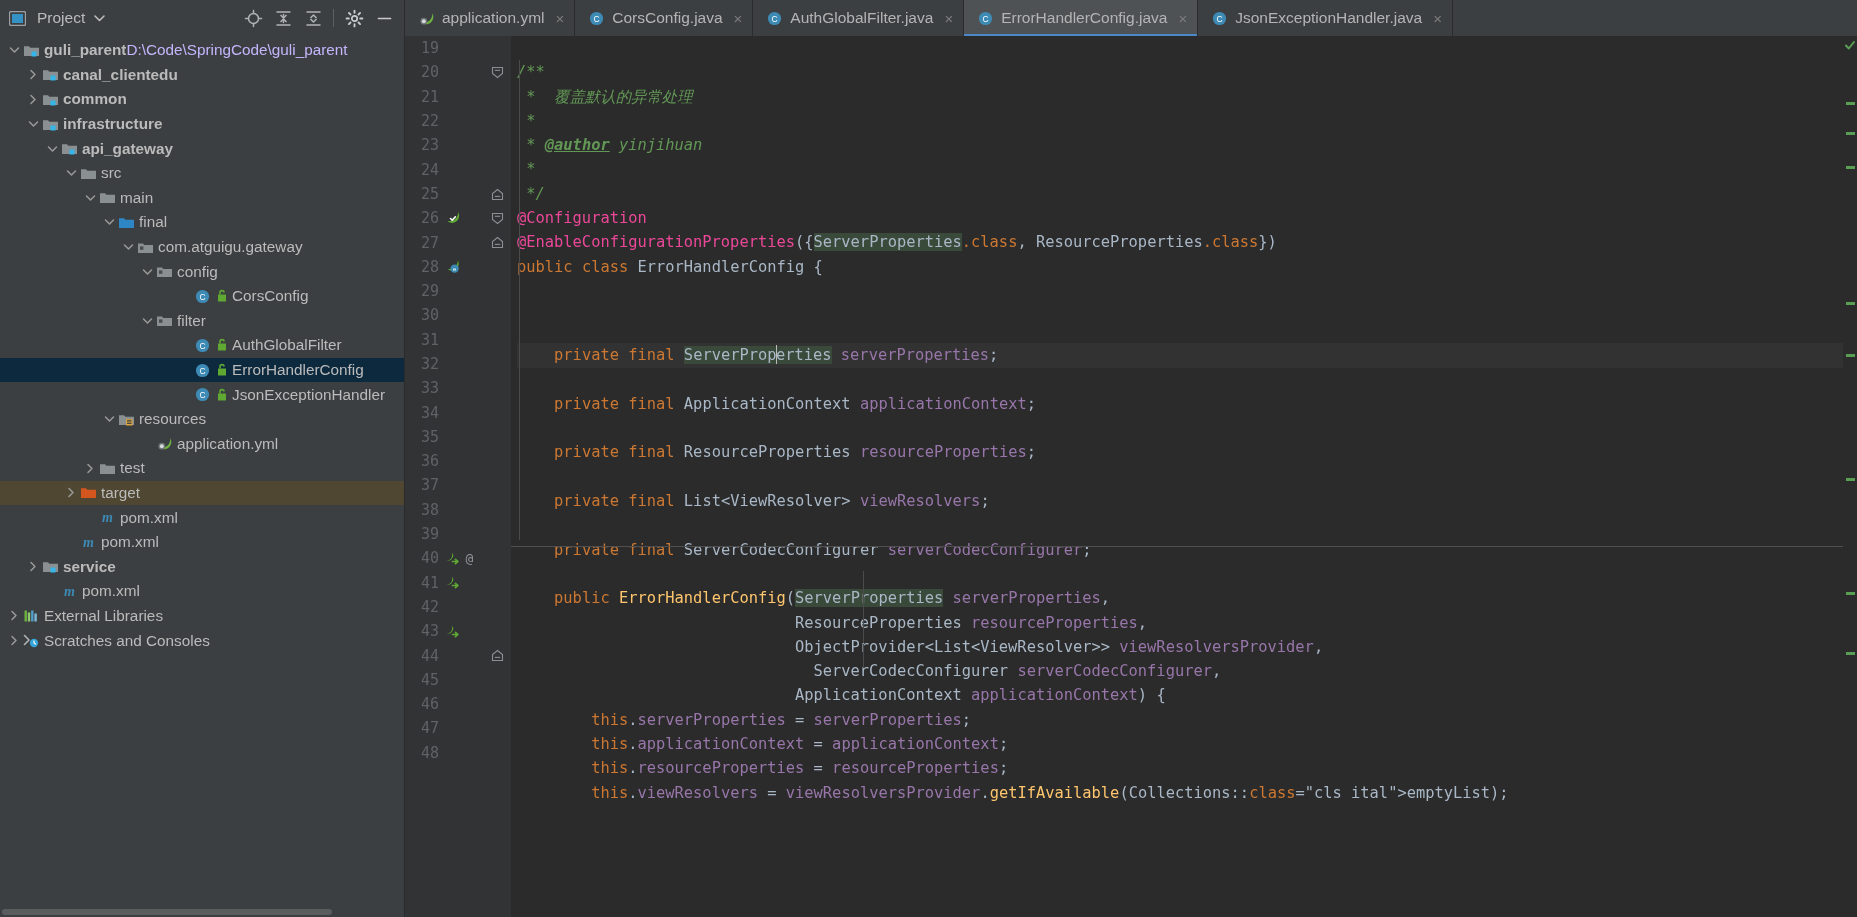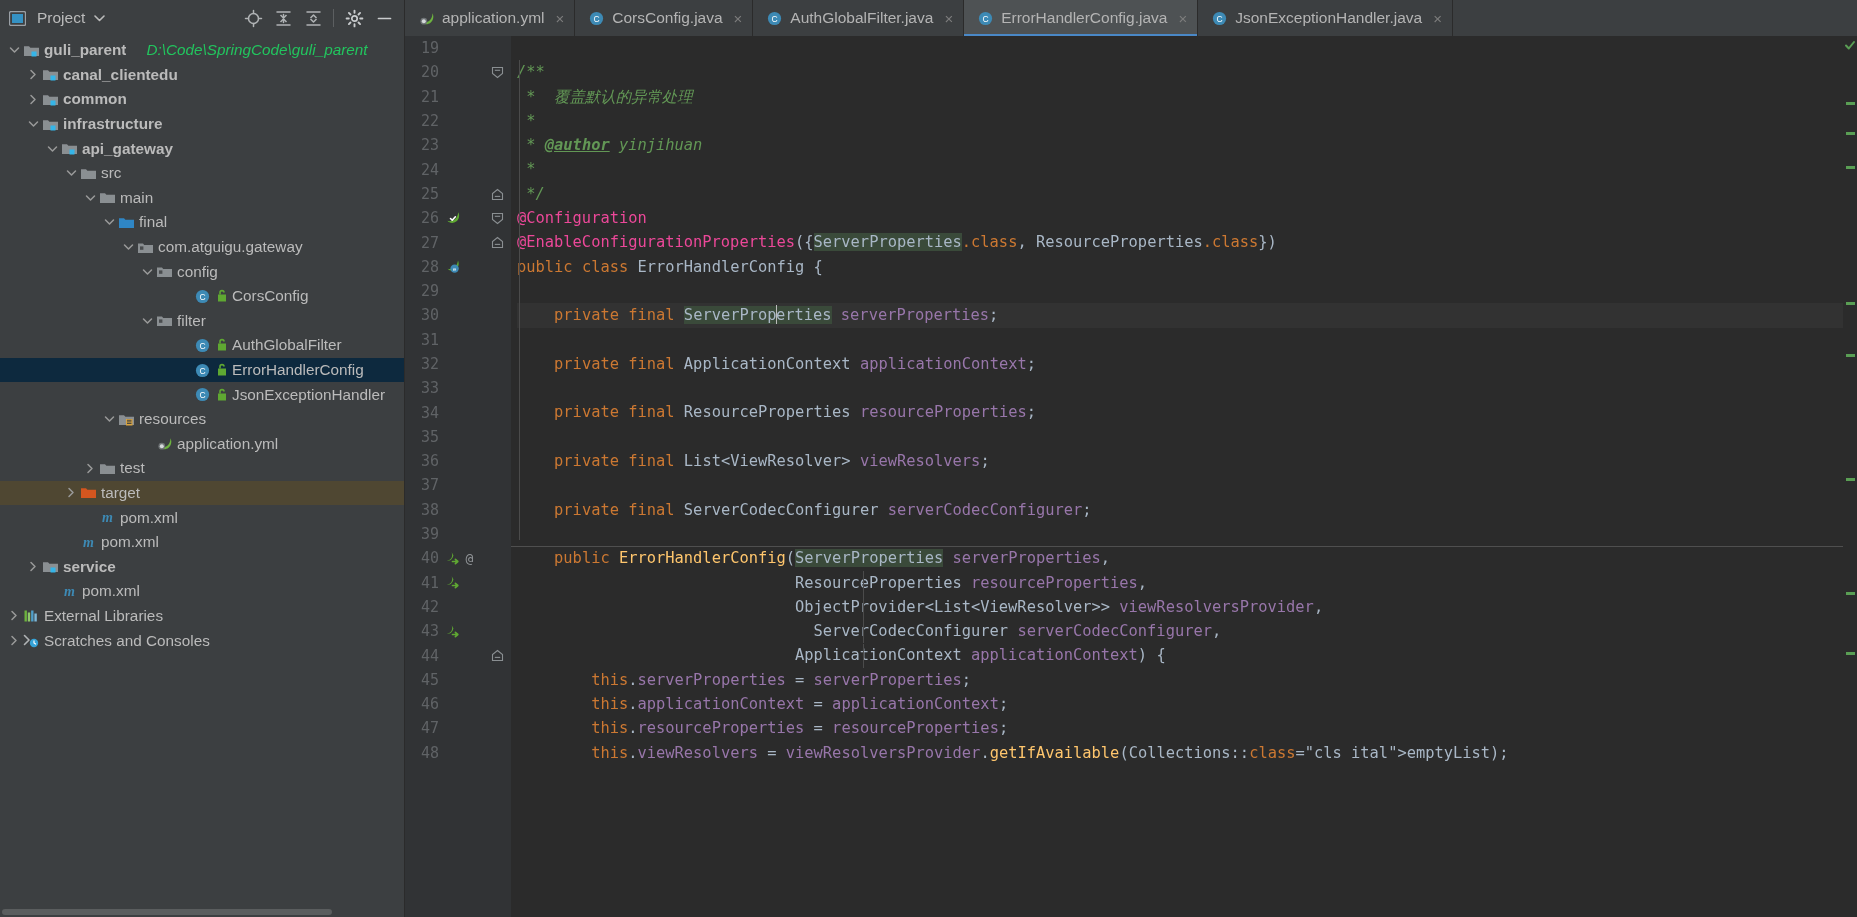--- a/index.html
+++ b/index.html
@@ -63,21 +63,21 @@
     font-size: 15.3px; color: #bbbbbb; cursor: pointer; padding-right: 4px;
   }
   .row.selected { background: #0d293e; }
   .row.highlight { background: #4f4732; }
   .arrow { width: 16px; height: 16px; flex: none; display: flex; align-items: center; justify-content: center; color: #9a9a9a; }
   .arrow svg { display:block; }
   .ic { width: 18px; height: 18px; flex: none; display: flex; align-items: center; justify-content: center; margin-right: 4px; }
   .ic svg { display: block; }
   .lbl { overflow: hidden; }
   .lbl.bold { font-weight: bold; }
-  .path { color: #22c55e; margin-left: 20px; font-weight: normal; font-style: italic; }
+  .path { color: #c4b5fd; margin-left: 0; font-weight: normal; }
   .extra-ic { width: 14px; height: 16px; flex:none; display:flex; align-items:center; justify-content:center; margin-right: 3px;}
 
   
   #tree-hscroll { height: 10px; background: #3c3f41; position: relative; flex: none; }
   #tree-hscroll .thumb { position: absolute; left: 2px; top: 2px; width: 330px; height: 6px; background: #5a5d5e; border-radius: 3px; }
 
   
   #editor { flex: 1; display: flex; min-width: 0; background: #2b2b2b; position: relative; }
   #gutter {
     width: 82px; flex: none; background: #313335; position: relative;
@@ -94,21 +94,21 @@
   .foldmark { position: absolute; left: 4px; width: 13px; height: 13px; }
 
   #code-wrap { flex: 1; position: relative; overflow: hidden; background: #2b2b2b; }
   #code {
     font-family: "DejaVu Sans Mono", monospace;
     font-size: 15.4px; line-height: 24.3px;
     color: #a9b7c6; white-space: pre; padding-left: 6px;
     position: relative;
   }
   .cl { height: 24.3px; position: relative; }
-  .cl.cur { background: #323232; }
+  .cl.cur { background: #323232; margin-top: 40px; }
   .k { color: #cc7832; }        
   .ann { color: #ec4899; }      
   .cm { color: #629755; font-style: italic; }  
   .cmtag { color: #629755; font-style: italic; text-decoration: underline; font-weight: bold;}
   .fld { color: #9876aa; }
   .cls { color: #ffc66d; }
   .hl { background: #3a4a3a; }
   .caret {
     display: inline-block; width: 0; border-left: 1.6px solid #bbbbbb;
     height: 19px; vertical-align: -4px; margin: 0 -0.8px; position: relative;

